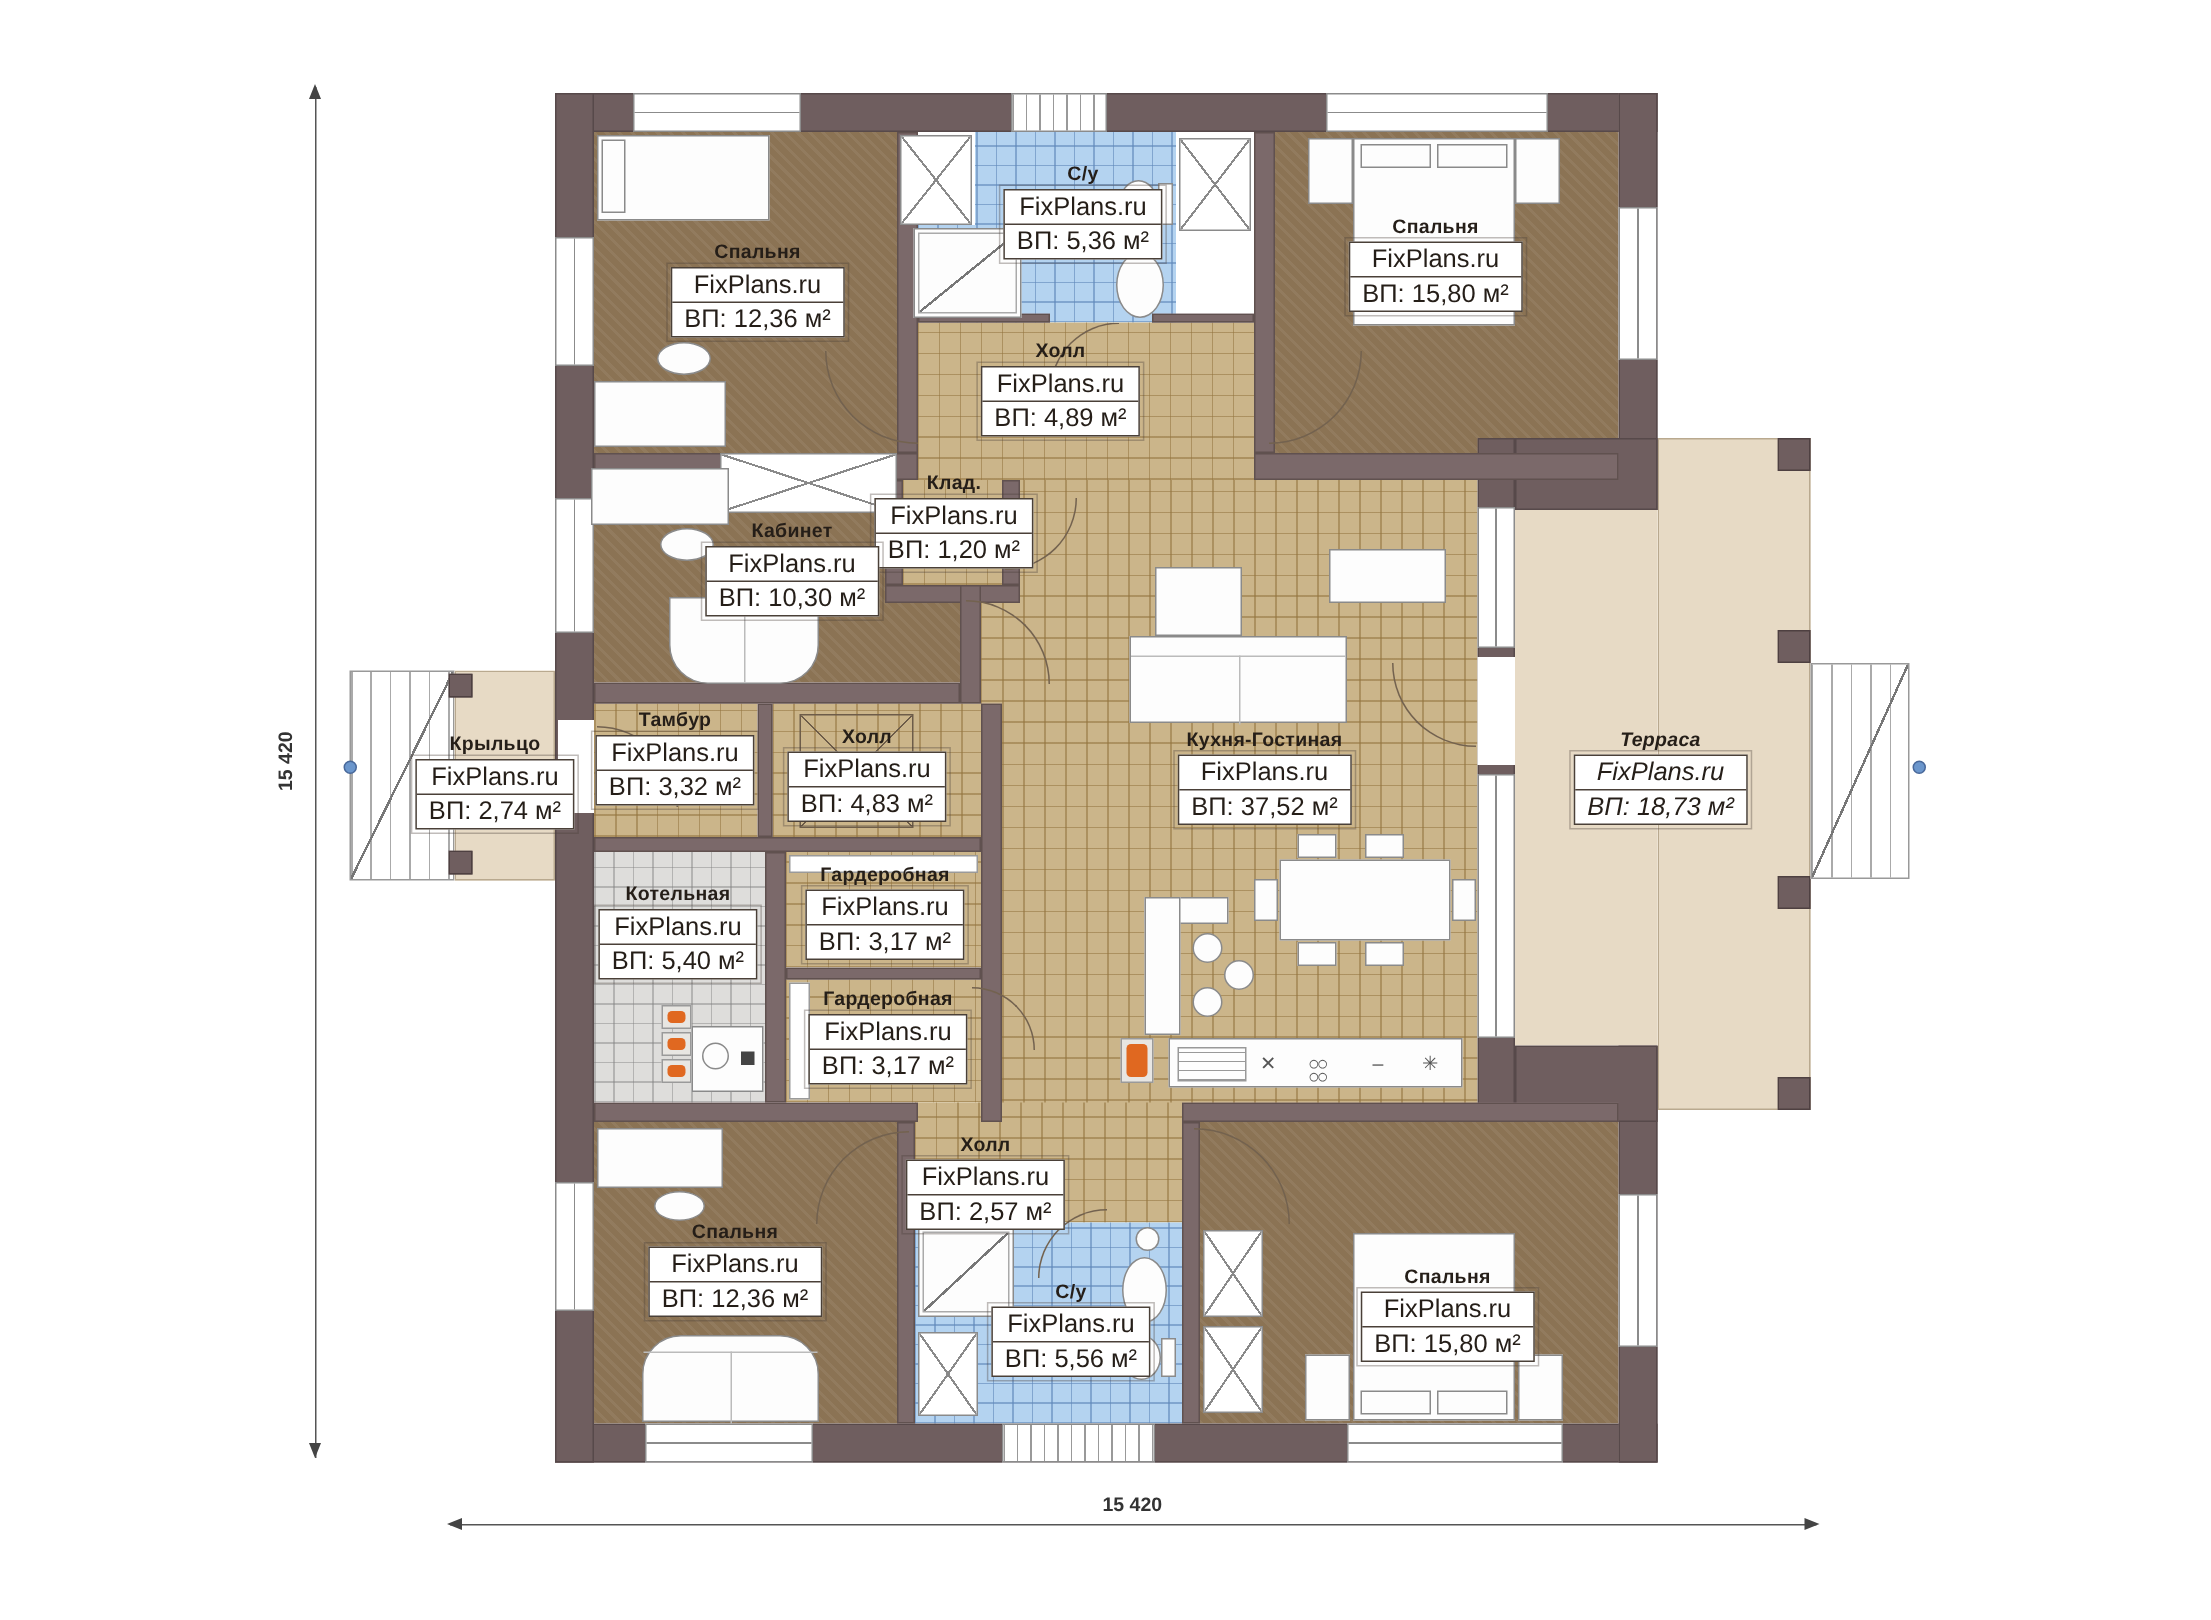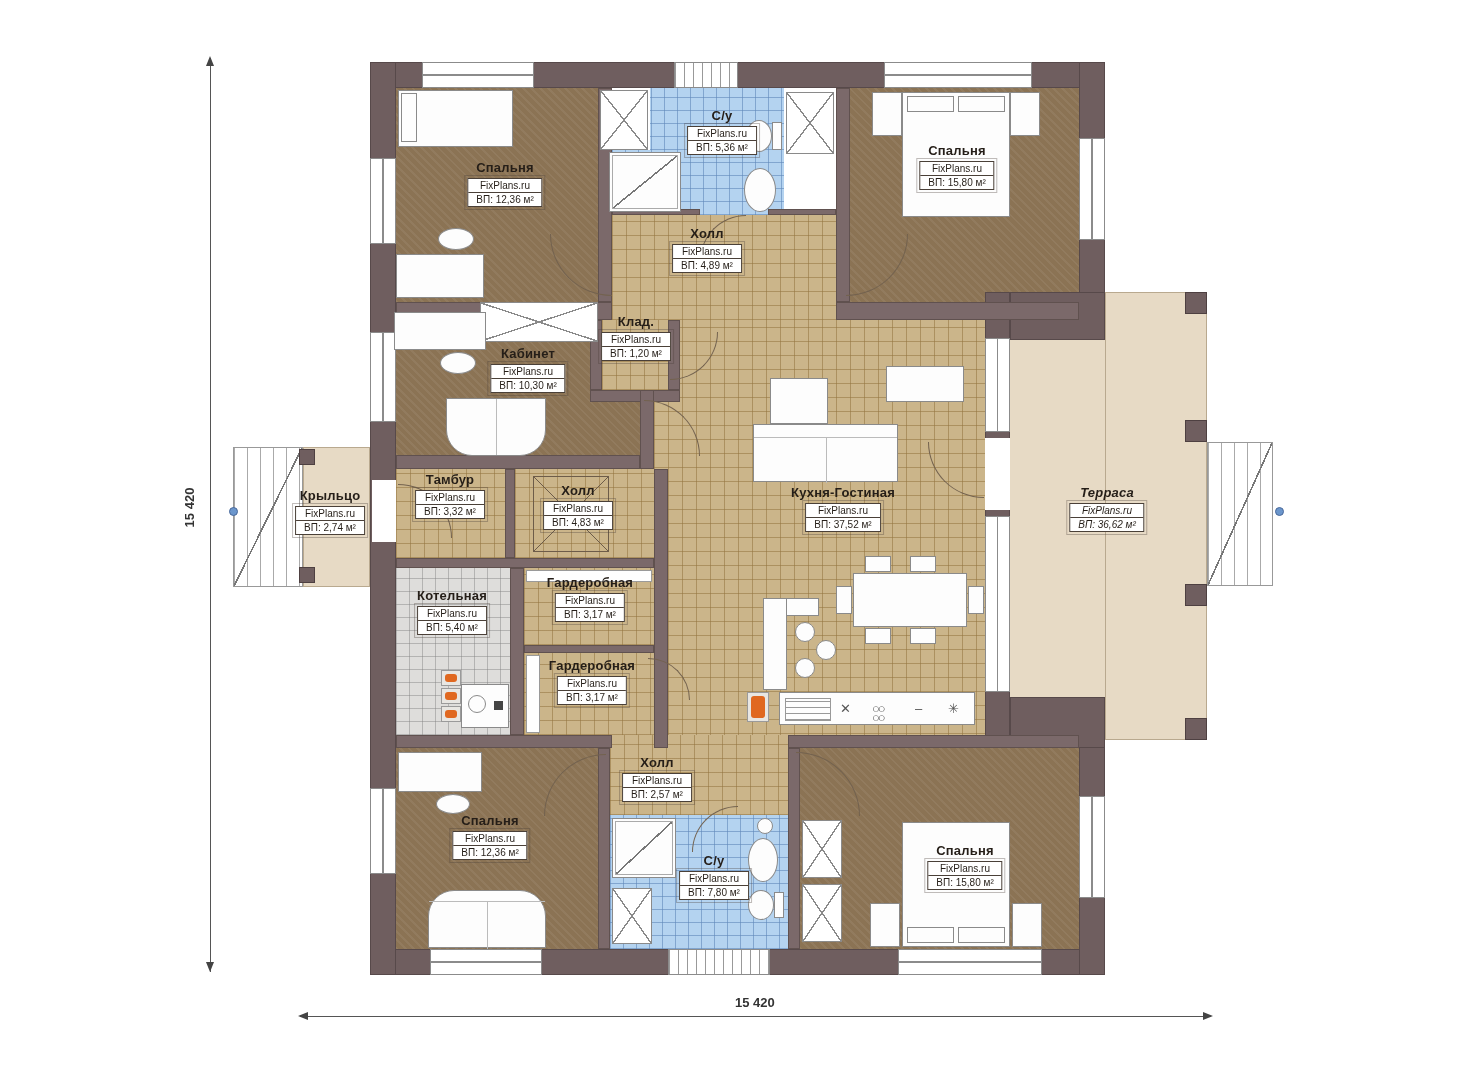--- a/index.html
+++ b/index.html
@@ -46,21 +46,21 @@
   .arc-bl{border-bottom:1.3px solid #73624f;border-left:1.3px solid #73624f;border-bottom-left-radius:100%;}
   .arc-br{border-bottom:1.3px solid #73624f;border-right:1.3px solid #73624f;border-bottom-right-radius:100%;}
   .pillar{position:absolute;background:#6f5e5f;box-shadow:inset 0 0 0 1px #4e4041;}
   .bluedot{position:absolute;width:9px;height:9px;border-radius:50%;background:#6b96cc;border:1px solid #48689a;box-sizing:border-box;}
   .orange{position:absolute;background:#e8e6e2;border:1px solid #9a9a9a;box-sizing:border-box;}
   .orange:before{content:"";position:absolute;left:3px;top:3px;right:3px;bottom:3px;background:#e06820;border-radius:3px;}
   
   .rlabel{position:absolute;transform:translateX(-50%);text-align:center;z-index:60;white-space:nowrap;}
   .rname{font-weight:bold;font-size:13px;color:#251e18;letter-spacing:.2px;}
   .rbox{display:inline-block;background:#fff;border:1px solid #4a4038;outline:1px solid rgba(74,64,56,.35);outline-offset:2px;
-        font-size:10px;color:#251e18;margin-top:3px;}
+        font-size:17px;color:#251e18;margin-top:3px;}
   .rbox .wm{padding:1px 8px;border-bottom:1px solid #4a4038;}
   .rbox .ar{padding:1px 8px;}
   
   .dimline{position:absolute;background:#555;}
   .dimtext{position:absolute;font-size:13px;font-weight:bold;color:#333;}
   .tri{position:absolute;width:0;height:0;}
   .sofa-b{border-radius:0 0 26px 26px;}
   .sofa-t{border-radius:26px 26px 0 0;}
   .glyph{position:absolute;font-size:13px;color:#555;line-height:1;}
   .hlines{background-image:repeating-linear-gradient(0deg,#999 0 1px,transparent 1px 6px);}
@@ -319,21 +319,21 @@
       <div class="ar">ВП: 4,83 м²</div></div>
   </div>
   <div class="rlabel" style="left:843px;top:485px;">
     <div class="rname">Кухня-Гостиная</div>
     <div class="rbox"><div class="wm">FixPlans.ru</div>
       <div class="ar">ВП: 37,52 м²</div></div>
   </div>
   <div class="rlabel" style="left:1107px;top:485px;font-style:italic;">
     <div class="rname">Терраса</div>
     <div class="rbox"><div class="wm">FixPlans.ru</div>
-      <div class="ar">ВП: 36,62 м²</div></div>
+      <div class="ar">ВП: 18,73 м²</div></div>
   </div>
   <div class="rlabel" style="left:452px;top:588px;">
     <div class="rname">Котельная</div>
     <div class="rbox"><div class="wm">FixPlans.ru</div>
       <div class="ar">ВП: 5,40 м²</div></div>
   </div>
   <div class="rlabel" style="left:590px;top:575px;">
     <div class="rname">Гардеробная</div>
     <div class="rbox"><div class="wm">FixPlans.ru</div>
       <div class="ar">ВП: 3,17 м²</div></div>
@@ -344,21 +344,21 @@
       <div class="ar">ВП: 3,17 м²</div></div>
   </div>
   <div class="rlabel" style="left:657px;top:755px;">
     <div class="rname">Холл</div>
     <div class="rbox"><div class="wm">FixPlans.ru</div>
       <div class="ar">ВП: 2,57 м²</div></div>
   </div>
   <div class="rlabel" style="left:714px;top:853px;">
     <div class="rname">С/у</div>
     <div class="rbox"><div class="wm">FixPlans.ru</div>
-      <div class="ar">ВП: 7,80 м²</div></div>
+      <div class="ar">ВП: 5,56 м²</div></div>
   </div>
   <div class="rlabel" style="left:490px;top:813px;">
     <div class="rname">Спальня</div>
     <div class="rbox"><div class="wm">FixPlans.ru</div>
       <div class="ar">ВП: 12,36 м²</div></div>
   </div>
   <div class="rlabel" style="left:965px;top:843px;">
     <div class="rname">Спальня</div>
     <div class="rbox"><div class="wm">FixPlans.ru</div>
       <div class="ar">ВП: 15,80 м²</div></div>

